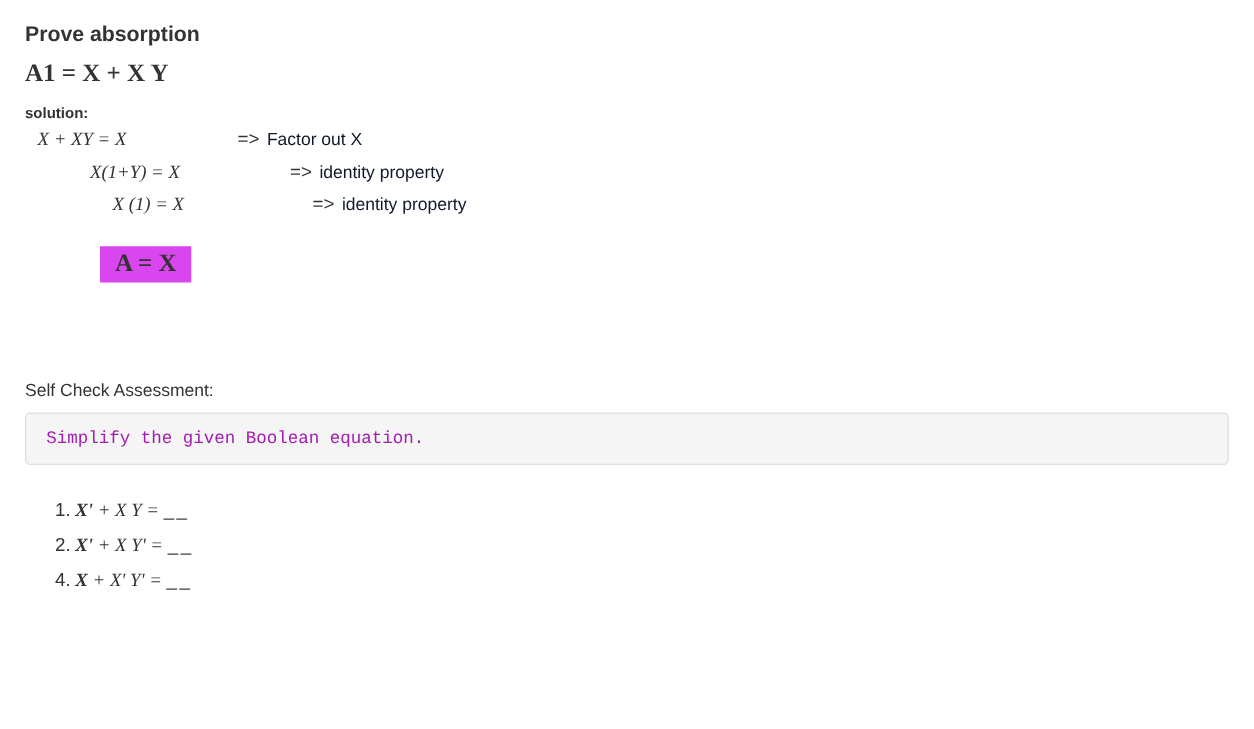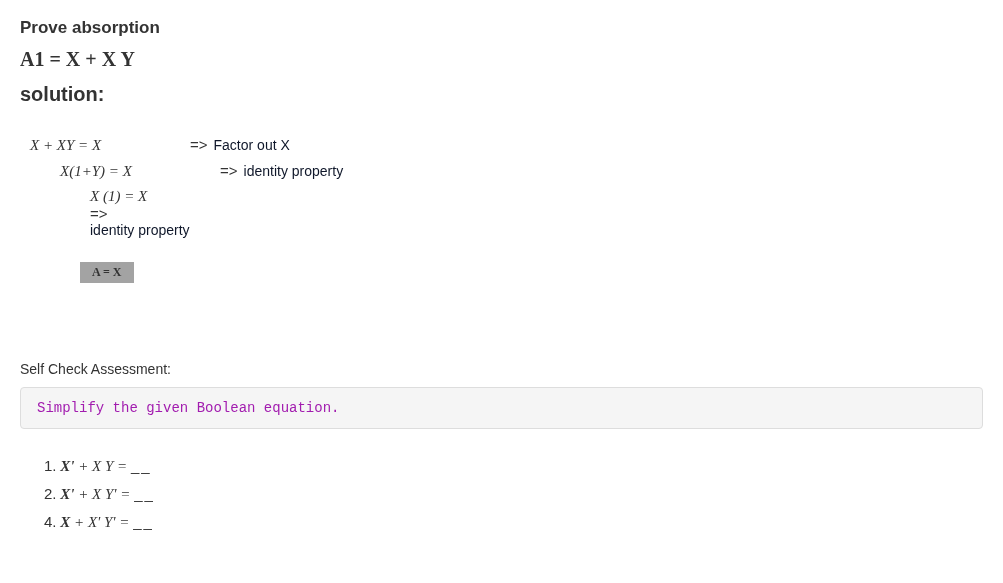--- a/index.html
+++ b/index.html
@@ -16,59 +16,59 @@
       font-weight: bold;
       margin-bottom: 10px;
     }
     .equation {
       font-size: 20px;
       font-weight: bold;
       margin-bottom: 12px;
       font-family: Liberation Serif, serif;
     }
     .solution-label {
-      font-size: 20px;
+      font-size: 12px;
       font-weight: bold;
-      margin-bottom: 30px;
+      margin-bottom: 6px;
     }
     .steps {
       margin-left: 10px;
       margin-bottom: 20px;
     }
     .step-row {
       display: flex;
       align-items: baseline;
       margin-bottom: 8px;
       font-family: 'Times New Roman', serif;
       font-size: 15px;
     }
-    .step-row.indent1 { margin-left: 30px; }
-    .step-row.indent2 { margin-left: 60px; flex-direction: column; }
+    .step-row.indent1 { margin-left: 42px; }
+    .step-row.indent2 { margin-left: 60px; }
     .step-row .step-eq {
       min-width: 160px;
       font-style: italic;
     }
     .step-row .step-arrow {
       margin-right: 6px;
       font-family: Arial, sans-serif;
       font-style: normal;
     }
     .step-row .step-note {
       font-family: Arial, sans-serif;
       font-style: normal;
       font-size: 14px;
       color: #0f172a;
     }
     .result-badge {
       display: inline-block;
-      background: #a3a3a3;
+      background: #d946ef;
       padding: 3px 12px;
       font-weight: bold;
       font-family: 'Times New Roman', serif;
-      font-size: 12px;
+      font-size: 20px;
       margin-left: 60px;
       margin-top: 4px;
       margin-bottom: 20px;
     }
     .divider {
       height: 1px;
       background: transparent;
       margin: 20px 0;
     }
     .self-check-title {

